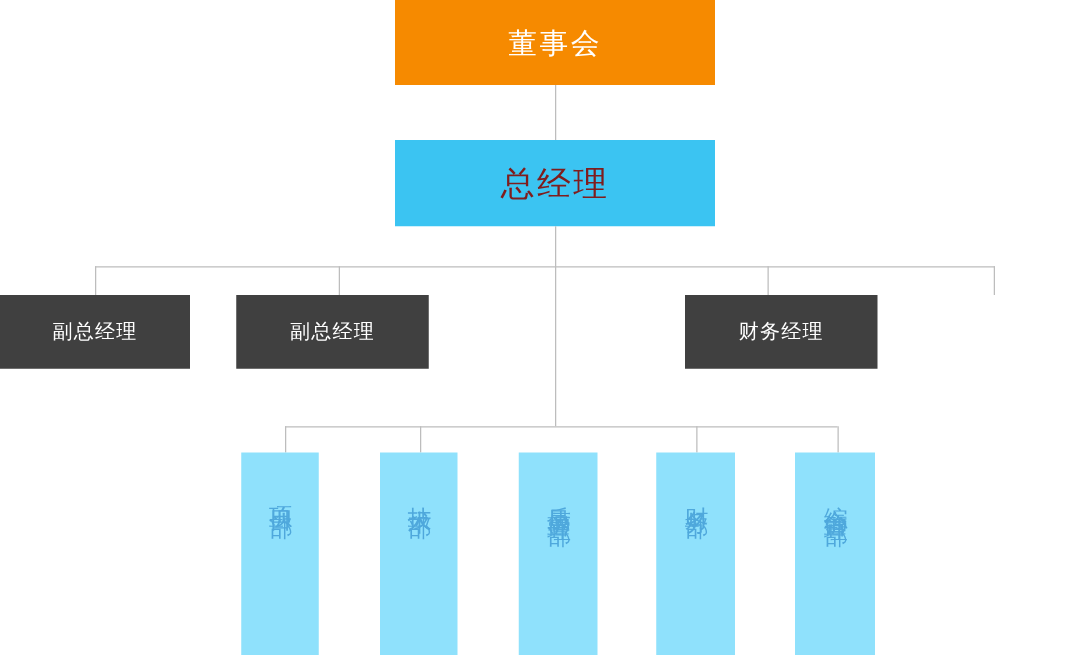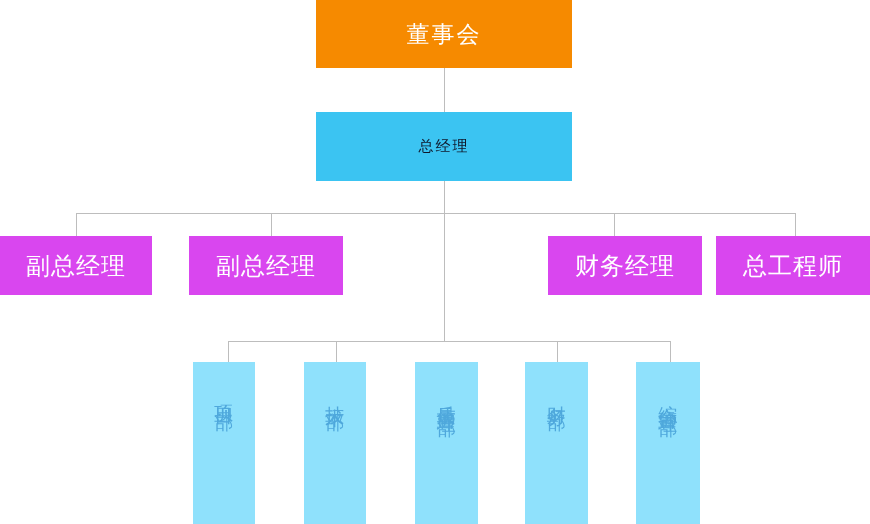--- a/index.html
+++ b/index.html
@@ -43,29 +43,29 @@
 
   .node-root {
     background: #f68a00;
     color: #ffffff;
     font-size: 23px;
     letter-spacing: 2px;
   }
 
   .node-exec {
     background: #3bc4f2;
-    color: #0f172a;
-    font-size: 15px;
+    color: #7f1d1d;
+    font-size: 27px;
     letter-spacing: 2px;
   }
 
   .node-mgr {
-    background: #d946ef;
+    background: #404040;
     color: #ffffff;
-    font-size: 24px;
+    font-size: 16px;
     letter-spacing: 1px;
   }
 
   
   .node-dept {
     background: #8fe1fc;
     color: #4fa8dc;
     font-size: 19px;
     align-items: flex-start;
     justify-content: center;
@@ -108,23 +108,20 @@
   </div>
 
   <div class="node node-mgr" style="left:189px; top:236px; width:154px; height:59px;">
     <span>副总经理</span>
   </div>
 
   <div class="node node-mgr" style="left:536px; top:236px; width:154px; height:59px;margin-left:12px;">
     <span>财务经理</span>
   </div>
 
-  <div class="node node-mgr" style="left:716px; top:236px; width:154px; height:59px;">
-    <span>总工程师</span>
-  </div>
 
   <div class="line-h" style="left:228px; top:341px; width:442px;"></div>
 
   <div class="line-v" style="left:228px; top:341px; height:21px;"></div>
   <div class="line-v" style="left:336px; top:341px; height:21px;"></div>
   <div class="line-v" style="left:557px; top:341px; height:21px;"></div>
   <div class="line-v" style="left:670px; top:341px; height:21px;"></div>
 
   <div class="node node-dept" style="left:193px; top:362px; width:62px; height:162px;">
     <span class="dept-label">项目部</span>

